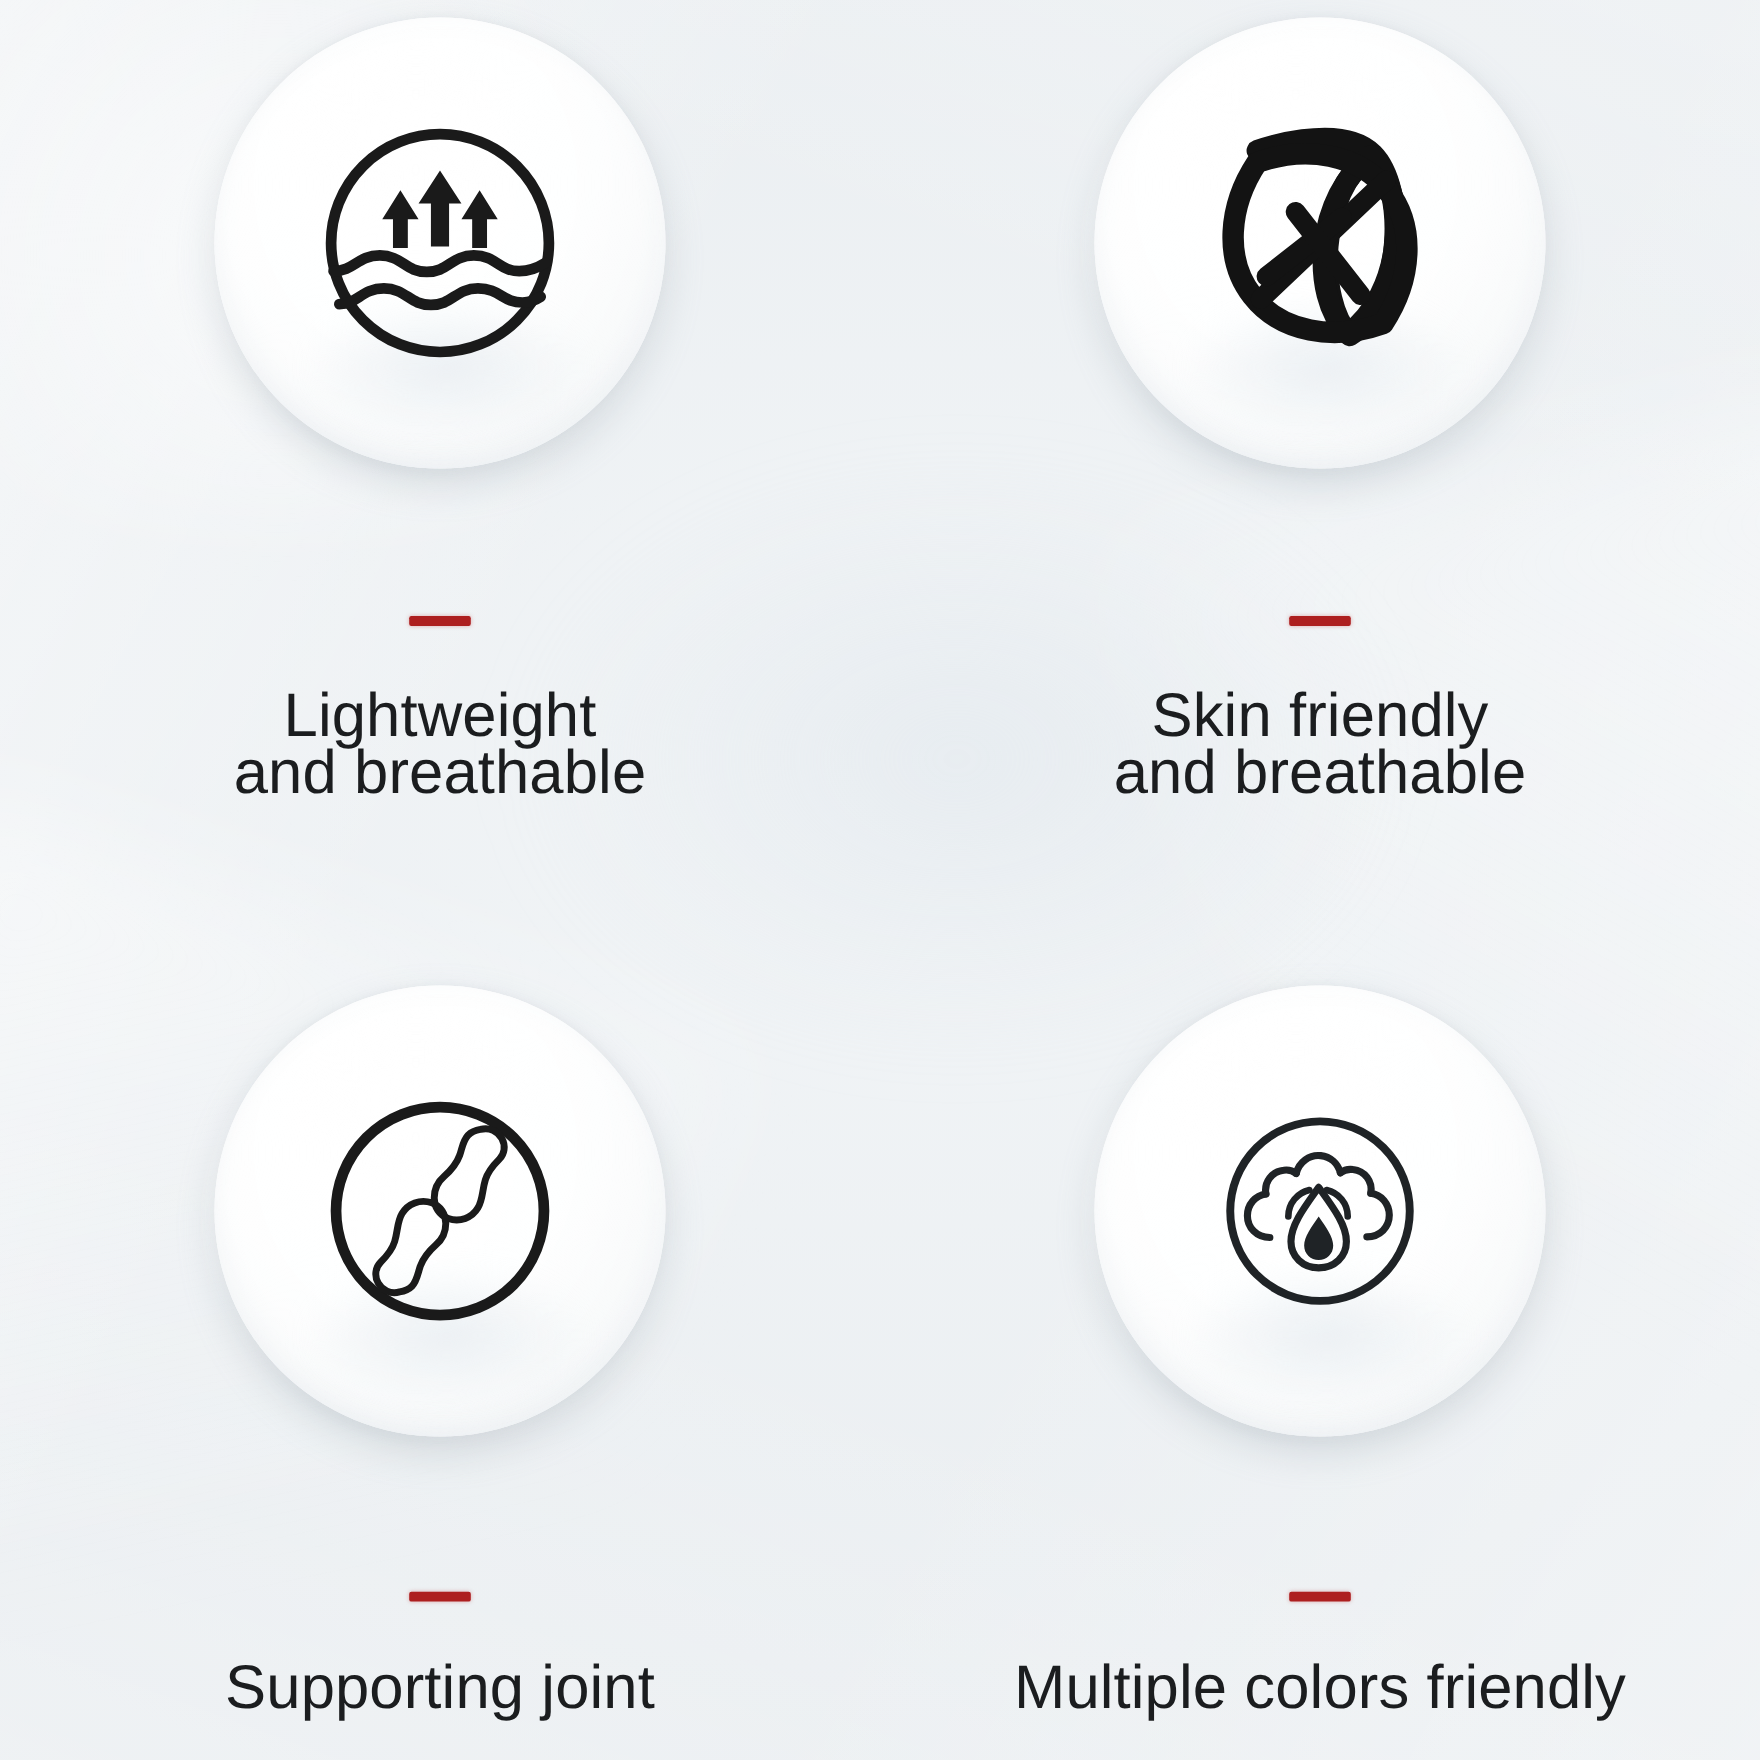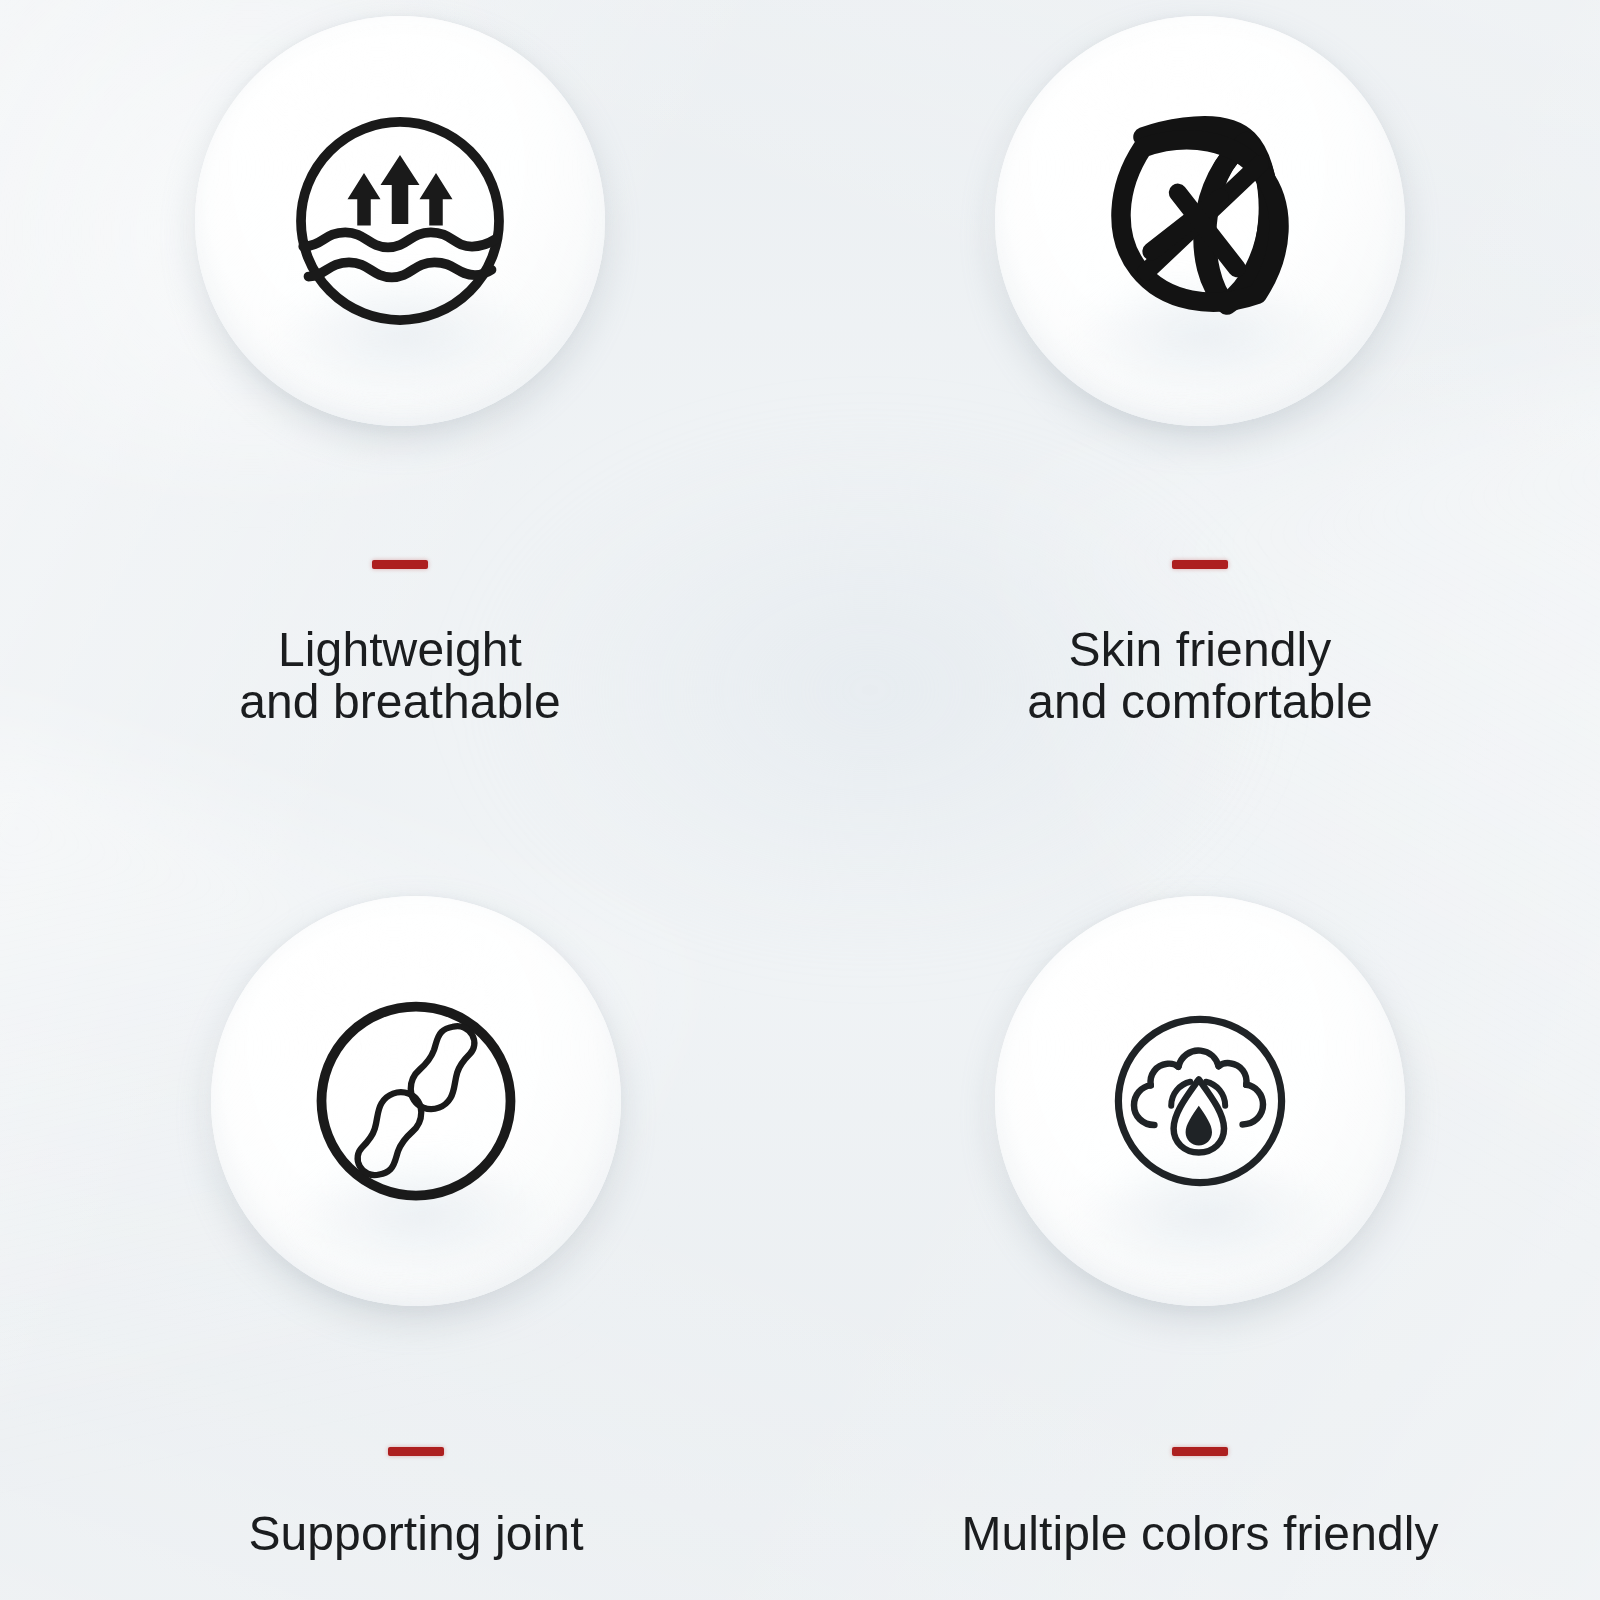--- a/index.html
+++ b/index.html
@@ -75,21 +75,21 @@
 
   .cell {
     position: absolute;
     width: 800px;
     display: flex;
     flex-direction: column;
     align-items: center;
   }
   .cell-0 { left: 0px;   top: 6px;   }
   .cell-1 { left: 800px; top: 6px;   }
-  .cell-2 { left: 16px;   top: 886px; }
+  .cell-2 { left: 0px;   top: 886px; }
   .cell-3 { left: 800px; top: 886px; }
 
   
   .disc-wrap {
     position: relative;
     width: 430px;
     height: 430px;
     display: flex;
     align-items: center;
     justify-content: center;
@@ -164,21 +164,21 @@
   .dash-gap-bottom { height: 55px; }
 
   
   .cell-2 .dash-gap-top,
   .cell-3 .dash-gap-top { height: 131px; }
   .cell-2 .dash-gap-bottom,
   .cell-3 .dash-gap-bottom { height: 52px; }
 
   
   .caption {
-    font-size: 48px;
+    font-size: 56px;
     line-height: 52px;
     color: #1b1d1f;
     text-align: center;
     letter-spacing: 0.1px;
     white-space: pre-line;
     font-weight: 400;
   }
 </style>
 </head>
 <body>
@@ -253,21 +253,21 @@
             <path d="M62 96 L120 96" transform="rotate(-38 100 100)"></path>
             <path d="M100 140 L100 76" transform="rotate(-38 100 100)"></path>
           </g>
         </svg>
       </div>
     </div>
     <div class="dash-gap-top"></div>
     <div class="dash"></div>
     <div class="dash-gap-bottom"></div>
     <div class="caption">Skin friendly
-and comfortable</div>
+and breathable</div>
   </div>
 
   <div class="cell cell-2">
     <div class="disc-wrap">
       <div class="disc"></div>
       <div class="disc-edge"></div>
       <div class="disc-high"></div>
       <div class="disc-shade"></div>
       <div class="icon-holder">
         <svg width="300" height="300" viewBox="0 0 200 200" fill="none" stroke="#1a1a1a" stroke-linecap="round" stroke-linejoin="round">

